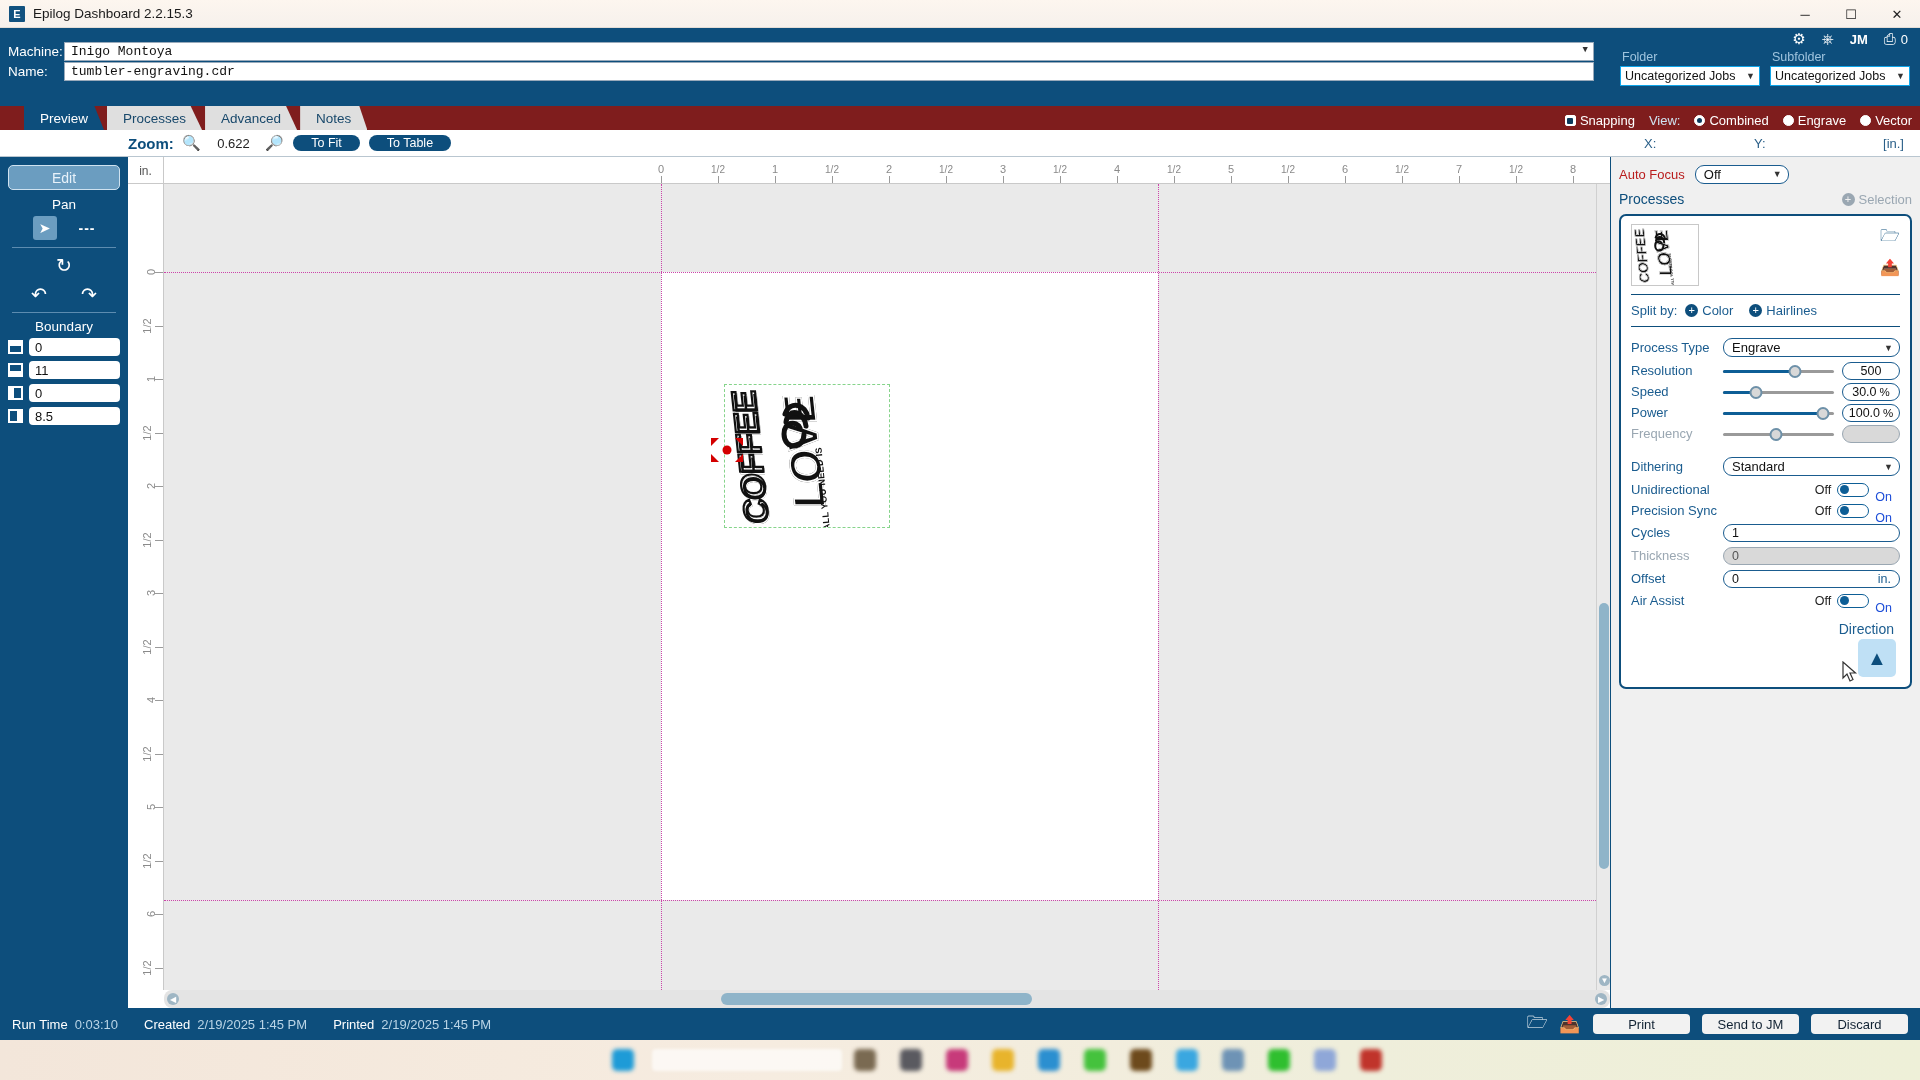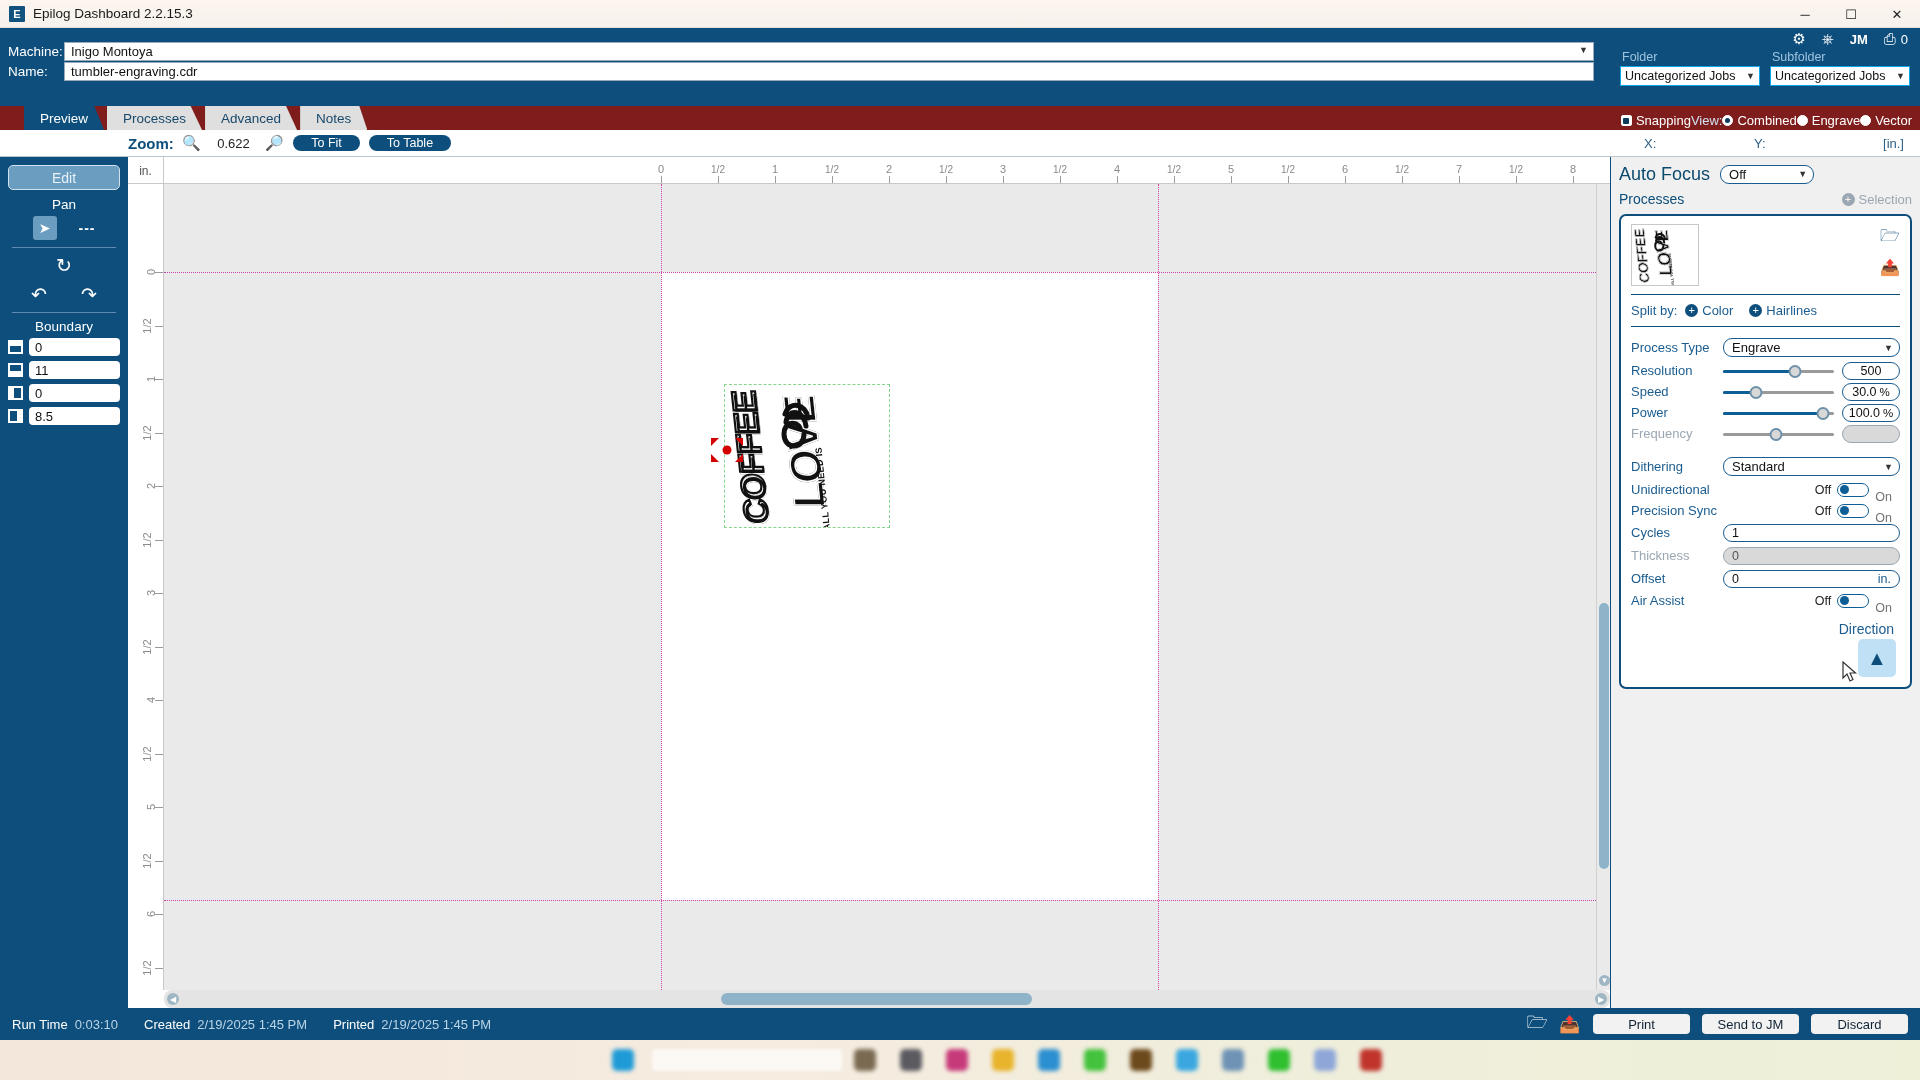--- a/index.html
+++ b/index.html
@@ -29,21 +29,21 @@
   }
   
   #appheader{
     background:#0d4e7c; padding:0; position:relative; height:78px;
   }
   .hdr-row{display:flex;align-items:center;height:26px;margin-left:8px;}
   .hdr-label{color:#fff;font-size:13.5px;width:56px;}
   .hdr-input{
     background:#fff;border:1px solid #9ab; height:19px; font-size:13px;
     padding:0 6px; color:#111; display:flex;align-items:center;
-    font-family:Liberation Sans, sans-serif;
+    font-family:Liberation Mono, monospace;
   }
   #machine-combo{width:1530px;position:relative;}
   #machine-combo .caret{position:absolute;right:5px;top:2px;font-size:9px;color:#333;}
   #name-input{width:1530px;}
   #folder-block{position:absolute;right:10px;top:22px;display:flex;gap:10px;}
   .folder-col{display:flex;flex-direction:column;}
   .folder-lbl{color:#9fc4de;font-size:12.5px;margin-bottom:2px;margin-left:2px;}
   .folder-sel{
     width:140px;height:20px;background:#fff;border:1px solid #0ea5e9;
     font-size:12.5px;display:flex;align-items:center;padding:0 4px;position:relative;color:#111;
@@ -56,21 +56,21 @@
     background:#7f1d1d;height:24px;display:flex;align-items:flex-end;
     padding-left:24px;position:relative;
   }
   .tab{
     height:24px;padding:0 16px;display:flex;align-items:center;font-size:13.5px;
     color:#18486b;background:#dfdfdf;margin-right:3px;
     clip-path: polygon(0 0, 88% 0, 100% 100%, 0 100%);
   }
   .tab.active{background:#0d4e7c;color:#fff;}
   #viewopts{
-    position:absolute;right:8px;bottom:2px;display:flex;align-items:center;
+    position:absolute;right:8px;bottom:2px;display:flex;align-items:center;gap:14px;
     color:#fff;font-size:13px;
   }
   #viewopts .vlabel{color:#cfe3f1;}
   .radio{display:inline-flex;align-items:center;gap:4px;}
   .rdot{width:11px;height:11px;border:1.5px solid #fff;border-radius:50%;display:inline-block;position:relative;background:#fff;}
   .rdot.sel::after{content:"";position:absolute;left:2px;top:2px;width:5px;height:5px;background:#0d3a5c;border-radius:50%;}
   .rdot.sq{border-radius:2px;}
   .rdot.sq.sel::after{left:1.5px;top:1.5px;width:6px;height:6px;border-radius:1px;}
   
   #toolbar{
@@ -142,21 +142,21 @@
   #vscroll{width:14px;background:#eaeaea;position:relative;border-left:1px solid #d0d0d0;}
   #vthumb{position:absolute;left:2px;width:10px;background:#8fb4c9;border-radius:5px;}
   .sbtn{position:absolute;left:2px;width:11px;height:11px;background:#9fb6c4;border-radius:50%;color:#fff;font-size:8px;display:flex;align-items:center;justify-content:center;}
   #hscrollrow{height:18px;display:flex;background:#fff;}
   #hscroll{flex:1;margin-left:36px;background:#e4e4e4;position:relative;border-radius:8px;}
   #hthumb{position:absolute;top:3px;height:12px;background:#8fb4c9;border-radius:6px;}
   .hsbtn{position:absolute;top:3px;width:12px;height:12px;background:#9fb6c4;border-radius:50%;color:#fff;font-size:8px;display:flex;align-items:center;justify-content:center;}
   
   #rightpanel{width:310px;background:#f0f0f0;flex-shrink:0;border-left:1px solid #0d4e7c;position:relative;padding:0 8px;}
   #autofocus-row{display:flex;align-items:center;gap:10px;height:28px;margin-top:3px;}
-  .rp-label{color:#0c4a6e;font-size:18px;}
+  .rp-label{color:#b91c1c;font-size:13px;}
   .combo{
     background:#fff;border:1px solid #1a5c8f;border-radius:9px;height:19px;
     font-size:13px;display:flex;align-items:center;padding:0 8px;position:relative;color:#111;
   }
   .combo .caret{position:absolute;right:6px;font-size:9px;color:#333;}
   #processes-row{display:flex;align-items:center;justify-content:space-between;height:22px;}
   #processes-title{color:#0d4e7c;font-size:14px;}
   #selection-btn{display:flex;align-items:center;gap:4px;color:#9aa7b2;font-size:13px;}
   .plusico{width:13px;height:13px;border-radius:50%;background:#9aa7b2;color:#f0f0f0;font-size:11px;display:flex;align-items:center;justify-content:center;line-height:1;}
   .plusico.blue{background:#0d4e7c;color:#fff;}
@@ -182,21 +182,21 @@
   .sknob{position:absolute;top:1px;width:13px;height:13px;border-radius:50%;background:#d8d8d8;border:2px solid #6d90a8;transform:translateX(-50%);}
   .numbox{
     width:58px;height:18px;background:#fff;border:1px solid #1a5c8f;border-radius:9px;
     font-size:12.5px;display:flex;align-items:center;justify-content:center;gap:3px;color:#111;
   }
   .numbox.dis{background:#d9d9d9;border-color:#9aa7b2;}
   .numbox .unit{font-size:11.5px;}
   .fullcombo{flex:1;}
   .toggle-row{display:flex;align-items:center;justify-content:flex-end;gap:6px;flex:1;padding-right:8px;}
   .tg-off{color:#222;font-size:12.5px;}
-  .tg-on{color:#737373;font-size:12.5px;margin-top:14px;}
+  .tg-on{color:#1d4ed8;font-size:12.5px;margin-top:14px;}
   .tgl{width:32px;height:14px;border:1.5px solid #0d5e96;border-radius:8px;background:#fff;position:relative;}
   .tgl::after{content:"";position:absolute;left:2px;top:1.5px;width:9px;height:9px;border-radius:50%;background:#0d5e96;}
   .txtbox{
     flex:1;height:18px;background:#fff;border:1px solid #1a5c8f;border-radius:9px;
     font-size:12.5px;display:flex;align-items:center;padding:0 8px;color:#111;position:relative;
   }
   .txtbox.dis{background:#d9d9d9;border-color:#9aa7b2;color:#555;}
   .txtbox .suffix{position:absolute;right:8px;color:#1a5c8f;}
   #dirlabel{text-align:right;color:#1a5c8f;font-size:14px;margin-top:10px;padding-right:6px;}
   #dirbtn{

